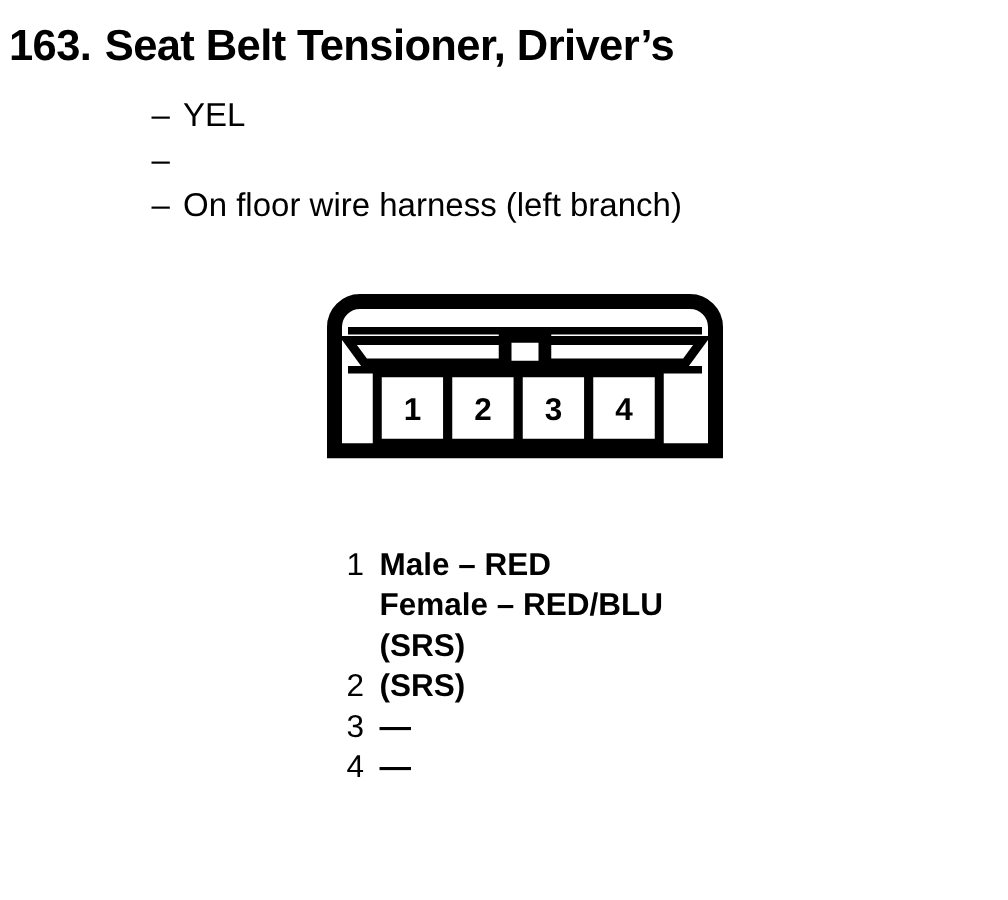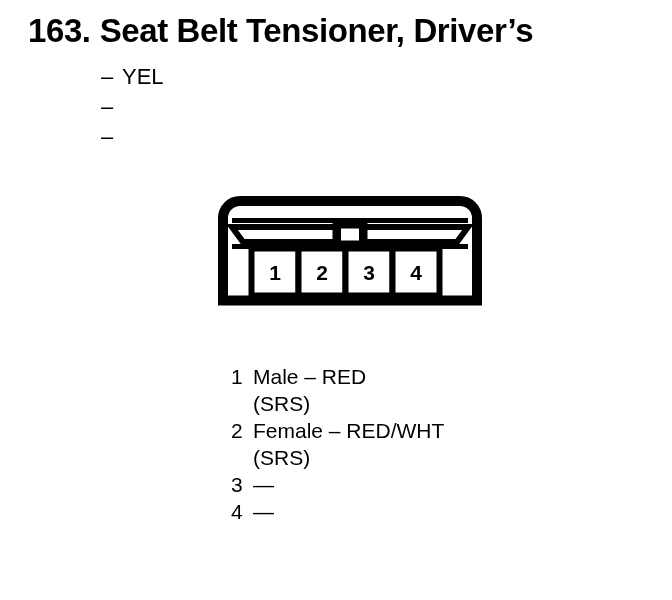--- a/index.html
+++ b/index.html
@@ -14,23 +14,23 @@
     position: relative;
     overflow: hidden;
     font-family: "Liberation Sans", sans-serif;
     color: #000000;
     -webkit-font-smoothing: none;
   }
 
   
   .page-title {
     position: absolute;
-    left: 28px;
+    left: 6px;
     top: 12px;
-    font-size: 33px;
+    font-size: 29px;
     font-weight: bold;
     letter-spacing: -0.4px;
     white-space: nowrap;
     line-height: 38px;
   }
   .page-title .num {
     margin-right: 9px;
   }
 
   
@@ -87,20 +87,21 @@
     width: 22px;
     flex: 0 0 22px;
     text-align: left;
     white-space: nowrap;
   }
   .legend-lines {
     flex: 1 1 auto;
   }
   .legend-line {
     white-space: nowrap;
+    font-weight: bold;
   }
   .legend-line.empty-dash {
     letter-spacing: 0;
   }
 </style>
 </head>
 <body>
 
 <div class="page-title">
   <span class="num">163.</span><span>Seat Belt Tensioner, Driver’s</span>
@@ -109,20 +110,21 @@
 <div class="attr-list">
   <div class="attr-row">
     <span class="attr-dash">–</span>
     <span>YEL</span>
   </div>
   <div class="attr-row">
     <span class="attr-dash">–</span>
   </div>
   <div class="attr-row">
     <span class="attr-dash">–</span>
+    <span>On floor wire harness (left branch)</span>
   </div>
 </div>
 
 <div class="connector-figure">
   <svg width="264" height="112" viewBox="0 0 264 112" xmlns="http://www.w3.org/2000/svg">
 
     <path d="M 5,104.5
              L 5,22
              A 17,17 0 0 1 22,5
              L 242,5
@@ -154,28 +156,28 @@
     <text class="pin-num-text" x="198" y="84" text-anchor="middle">4</text>
   </svg>
 </div>
 
 <div class="pin-legend">
 
   <div class="legend-row">
     <span class="legend-pin">1</span>
     <span class="legend-lines">
       <div class="legend-line">Male – RED</div>
+      <div class="legend-line">Female – RED/BLU</div>
       <div class="legend-line">(SRS)</div>
     </span>
   </div>
 
   <div class="legend-row">
     <span class="legend-pin">2</span>
     <span class="legend-lines">
-      <div class="legend-line">Female – RED/WHT</div>
       <div class="legend-line">(SRS)</div>
     </span>
   </div>
 
   <div class="legend-row">
     <span class="legend-pin">3</span>
     <span class="legend-lines">
       <div class="legend-line empty-dash">—</div>
     </span>
   </div>

